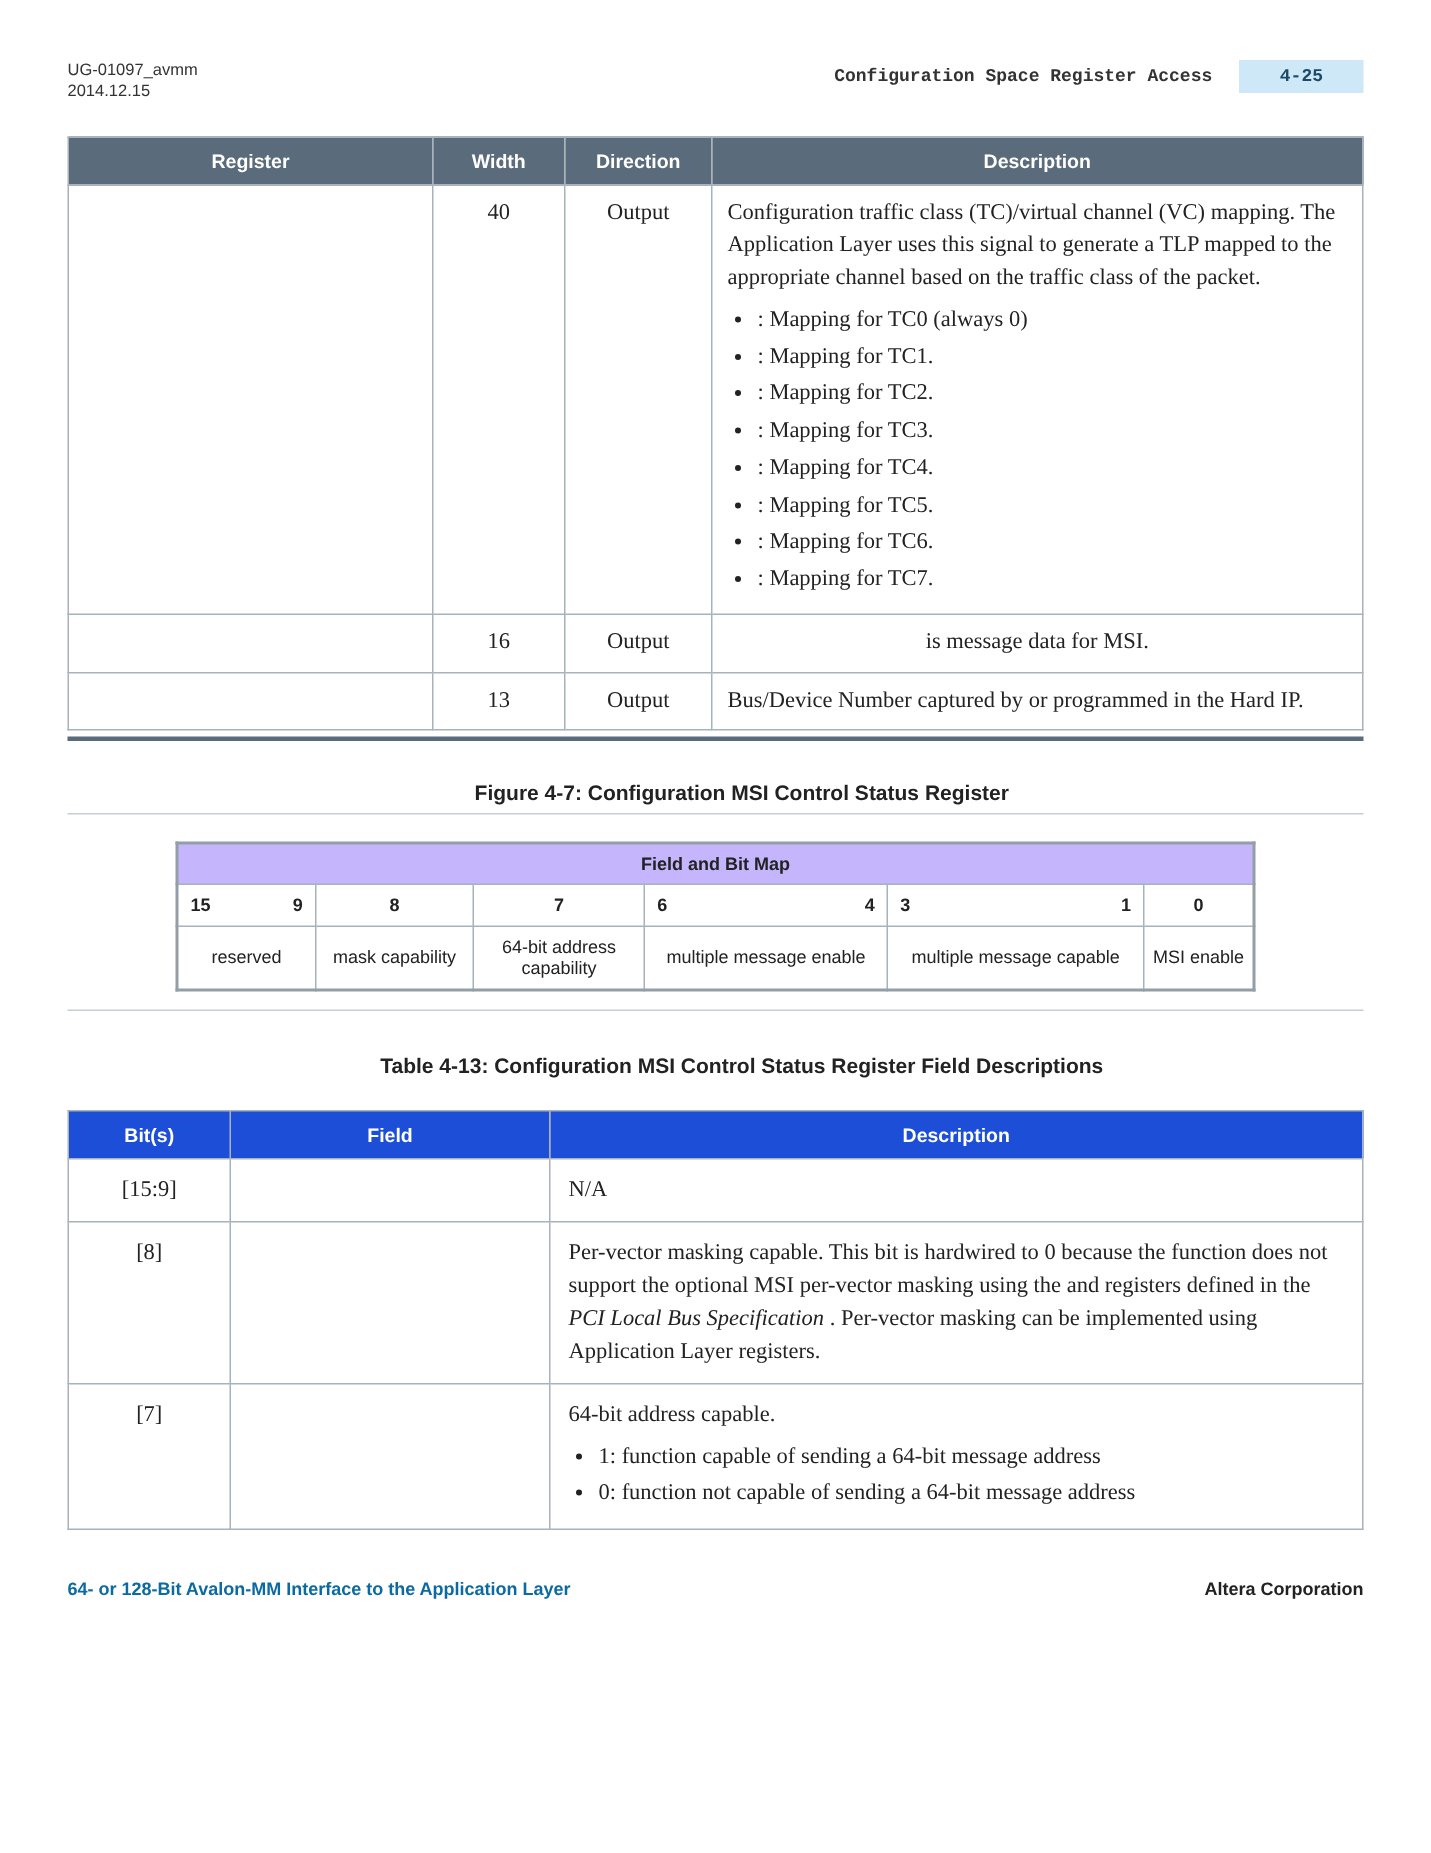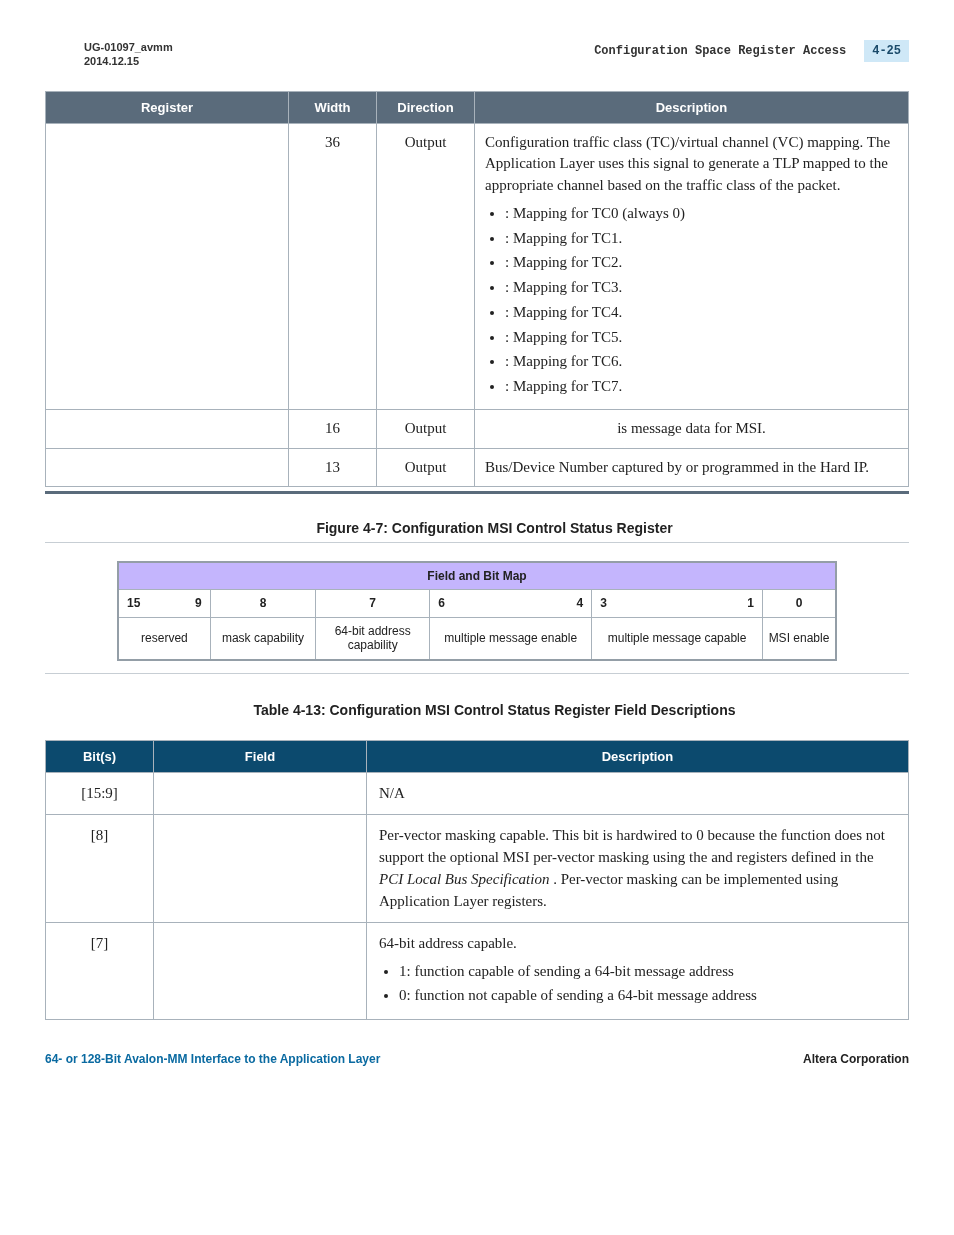--- a/index.html
+++ b/index.html
@@ -14,42 +14,41 @@
   }
   .header-row {
     display: flex;
     justify-content: space-between;
     align-items: flex-start;
     margin-bottom: 22px;
     font-family: 'Segoe UI', Arial, sans-serif;
   }
   .header-left {
     font-size: 11px;
-    font-weight: bold;
+    font-weight: normal;
     color: #333;
     line-height: 1.3;
-    margin-left: 39px;
   }
   .header-right {
     display: flex;
     align-items: center;
     gap: 18px;
     font-family: Liberation Mono, monospace;
   }
   .header-title {
     font-size: 12px;
     font-weight: bold;
     color: #333;
   }
   .page-badge {
     background: #cfe8f7;
     color: #1a4a6a;
     font-weight: bold;
     font-size: 12px;
-    padding: 4px 8px;
+    padding: 4px 27px;
   }
   table.main-table {
     width: 100%;
     border-collapse: collapse;
     margin-bottom: 4px;
   }
   table.main-table th {
     background: #5a6b7b;
     color: #fff;
     font-family: 'Segoe UI', Arial, sans-serif;
@@ -116,21 +115,21 @@
   .sep-line2 {
     border-top: 1px solid #c7ced4;
     margin: 6px 0 28px 0;
   }
   
   table.field-table {
     width: 100%;
     border-collapse: collapse;
   }
   table.field-table th {
-    background: #0c4a6e;
+    background: #1d4ed8;
     color: #fff;
     font-family: 'Segoe UI', Arial, sans-serif;
     font-size: 13px;
     font-weight: bold;
     padding: 8px 6px;
     border: 1px solid #a8b2bb;
     text-align: center;
   }
   table.field-table td {
     border: 1px solid #a8b2bb;
@@ -206,21 +205,21 @@
     <tr>
       <th class="col-register">Register</th>
       <th class="col-width">Width</th>
       <th class="col-dir">Direction</th>
       <th>Description</th>
     </tr>
   </thead>
   <tbody>
     <tr>
       <td></td>
-      <td class="center">36</td>
+      <td class="center">40</td>
       <td class="center">Output</td>
       <td>
         <div>Configuration traffic class (TC)/virtual channel (VC) mapping. The Application Layer uses this signal to generate a TLP mapped to the appropriate channel based on the traffic class of the packet.</div>
         <ul class="bullets">
           <li>: Mapping for TC0 (always 0)</li>
           <li>: Mapping for TC1.</li>
           <li>: Mapping for TC2.</li>
           <li>: Mapping for TC3.</li>
           <li>: Mapping for TC4.</li>
           <li>: Mapping for TC5.</li>

